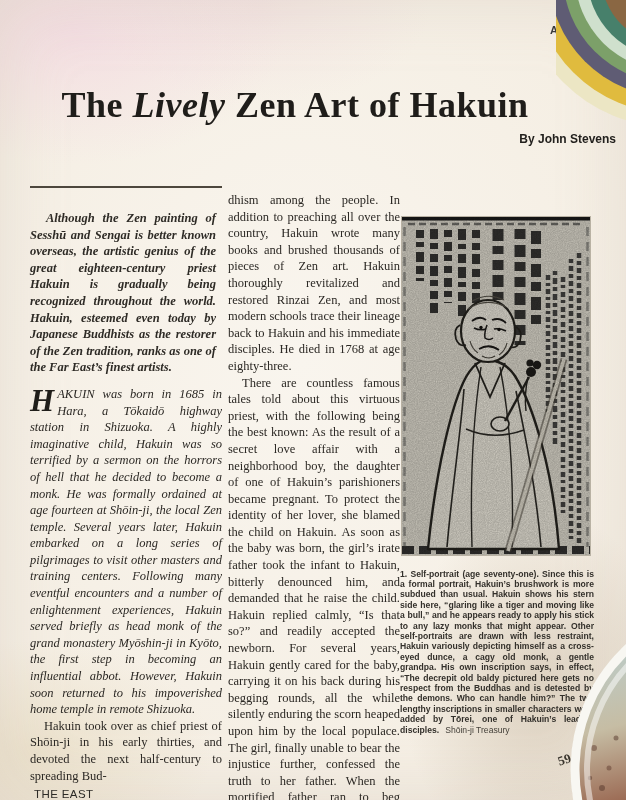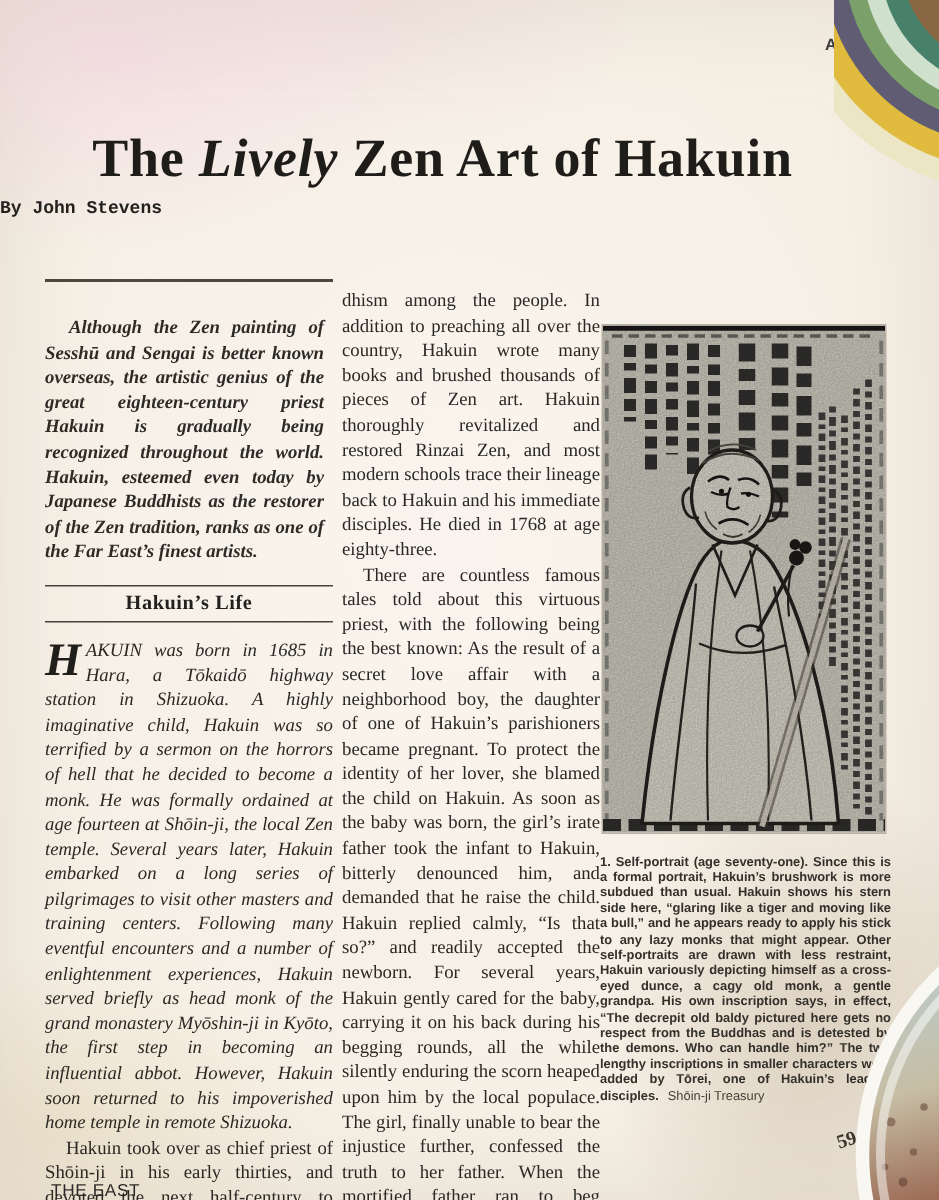--- a/index.html
+++ b/index.html
@@ -23,22 +23,22 @@
   .corner-label{
     position:absolute;left:550px;top:24px;
     font-family:"Liberation Sans",sans-serif;font-weight:bold;font-size:11px;color:#3b3b3b;
   }
   .title{
     position:absolute;left:20px;right:56px;top:60px;text-align:center;
     font-size:36px;letter-spacing:.5px;color:#1f1d1a;white-space:nowrap;
   }
   .title .emph{font-style:italic;}
   .byline{
-    position:absolute;left:0;right:10px;top:132px;text-align:left;
-    font-family:Liberation Mono, monospace;font-weight:bold;font-size:12px;color:#23211e;
+    position:absolute;left:0;right:10px;top:132px;text-align:right;
+    font-family:Liberation Sans, sans-serif;font-weight:bold;font-size:12px;color:#23211e;
   }
   .col{position:absolute;text-align:justify;}
   #col1{left:30px;top:186px;width:192px;}
   #col2{left:228px;top:192px;width:172px;}
   .toprule{border-top:2px solid #4d473d;width:100%;}
   .intro{
     margin:22px 6px 0 0;
     font-style:italic;font-weight:bold;font-size:12.5px;line-height:16.6px;color:#2e2b26;
     text-indent:16px;
   }
@@ -82,21 +82,20 @@
 
   <div class="corner-label">Art</div>
 
   <h1 class="title"><span>The </span><span class="emph">Lively</span><span> Zen Art of Hakuin</span></h1>
 
   <div class="byline">By John Stevens</div>
 
   <div class="col" id="col1">
     <div class="toprule"></div>
     <p class="intro">Although the Zen painting of Sesshū and Sengai is better known overseas, the artistic genius of the great eighteen-century priest Hakuin is gradually being recognized throughout the world. Hakuin, esteemed even today by Japanese Buddhists as the restorer of the Zen tradition, ranks as one of the Far East’s finest artists.</p>
-    <div class="section-heading">Hakuin’s Life</div>
     <p class="bodytext first dropcap">HAKUIN was born in 1685 in Hara, a Tōkaidō highway station in Shizuoka. A highly imaginative child, Hakuin was so terrified by a sermon on the horrors of hell that he decided to become a monk. He was formally ordained at age fourteen at Shōin-ji, the local Zen temple. Several years later, Hakuin embarked on a long series of pilgrimages to visit other masters and training centers. Following many eventful encounters and a number of enlightenment experiences, Hakuin served briefly as head monk of the grand monastery Myōshin-ji in Kyōto, the first step in becoming an influential abbot. However, Hakuin soon returned to his impoverished home temple in remote Shizuoka.</p>
     <p class="bodytext indented">Hakuin took over as chief priest of Shōin-ji in his early thirties, and devoted the next half-century to spreading Bud-</p>
   </div>
 
   <div class="col" id="col2">
     <p class="bodytext">dhism among the people. In addition to preaching all over the country, Hakuin wrote many books and brushed thousands of pieces of Zen art. Hakuin thoroughly revitalized and restored Rinzai Zen, and most modern schools trace their lineage back to Hakuin and his immediate disciples. He died in 1768 at age eighty-three.</p>
     <p class="bodytext indented">There are countless famous tales told about this virtuous priest, with the following being the best known: As the result of a secret love affair with a neighborhood boy, the daughter of one of Hakuin’s parishioners became pregnant. To protect the identity of her lover, she blamed the child on Hakuin. As soon as the baby was born, the girl’s irate father took the infant to Hakuin, bitterly denounced him, and demanded that he raise the child. Hakuin replied calmly, “Is that so?” and readily accepted the newborn. For several years, Hakuin gently cared for the baby, carrying it on his back during his begging rounds, all the while silently enduring the scorn heaped upon him by the local populace. The girl, finally unable to bear the injustice further, confessed the truth to her father. When the mortified father ran to beg Hakuin’s forgiveness, Hakuin simply said, “Is that so?” and handed the child back without ever mentioning the incident again.</p>
   </div>
 
   <div class="figure">

